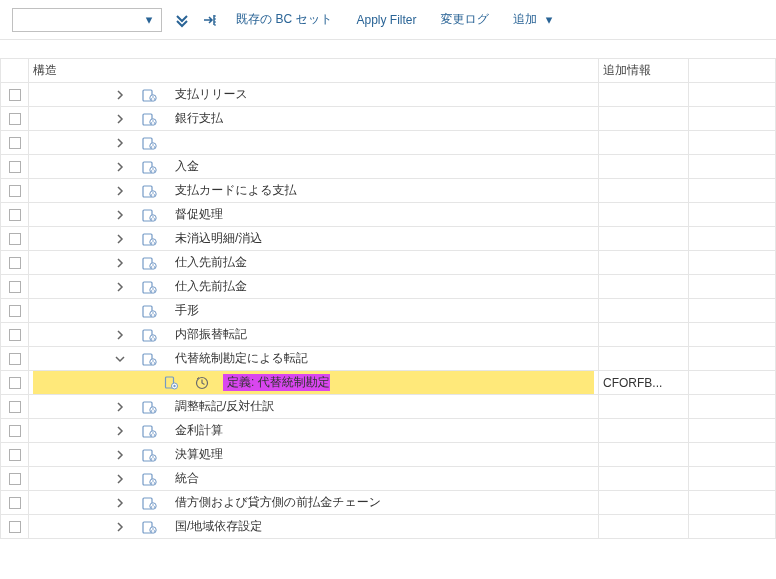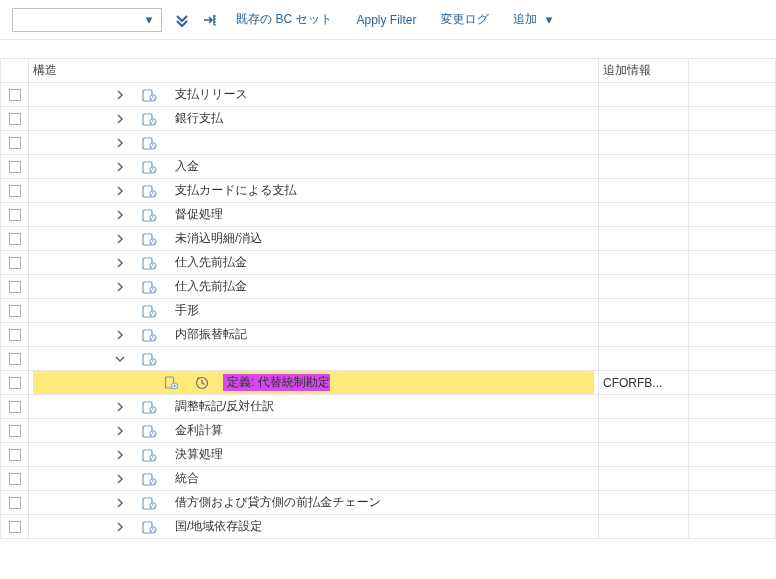--- a/index.html
+++ b/index.html
@@ -465,20 +465,21 @@
               </span>
               <span class="node-icon">
                 <svg width="16" height="16" viewBox="0 0 16 16">
                   <rect x="2" y="3" width="9" height="11" rx="1" fill="none" stroke="#7399c6" stroke-width="1.2"></rect>
                   <circle cx="12" cy="11" r="3.2" fill="#fff" stroke="#7399c6" stroke-width="1"></circle>
                   <circle cx="12" cy="10" r="0.8" fill="#7399c6"></circle>
                   <circle cx="10.5" cy="12" r="0.8" fill="#7399c6"></circle>
                   <circle cx="13.5" cy="12" r="0.8" fill="#7399c6"></circle>
                 </svg>
               </span>
+              <span class="label">代替統制勘定による転記</span>
             </div>
           </td>
           <td></td>
           <td></td>
         </tr>
         <tr class="row-hl">
           <td class="cell-chk">
             <span class="checkbox"></span>
           </td>
           <td>

